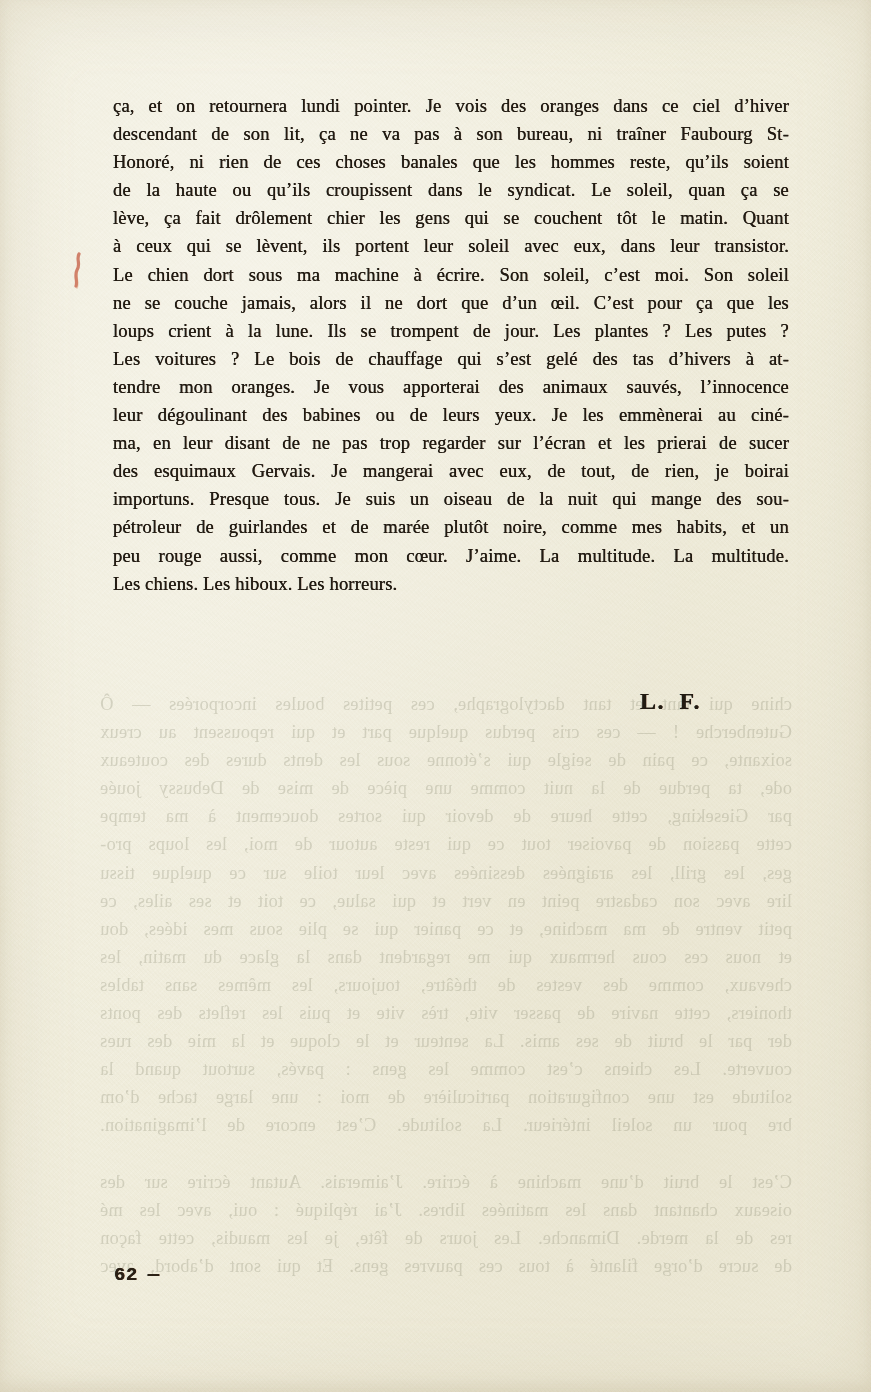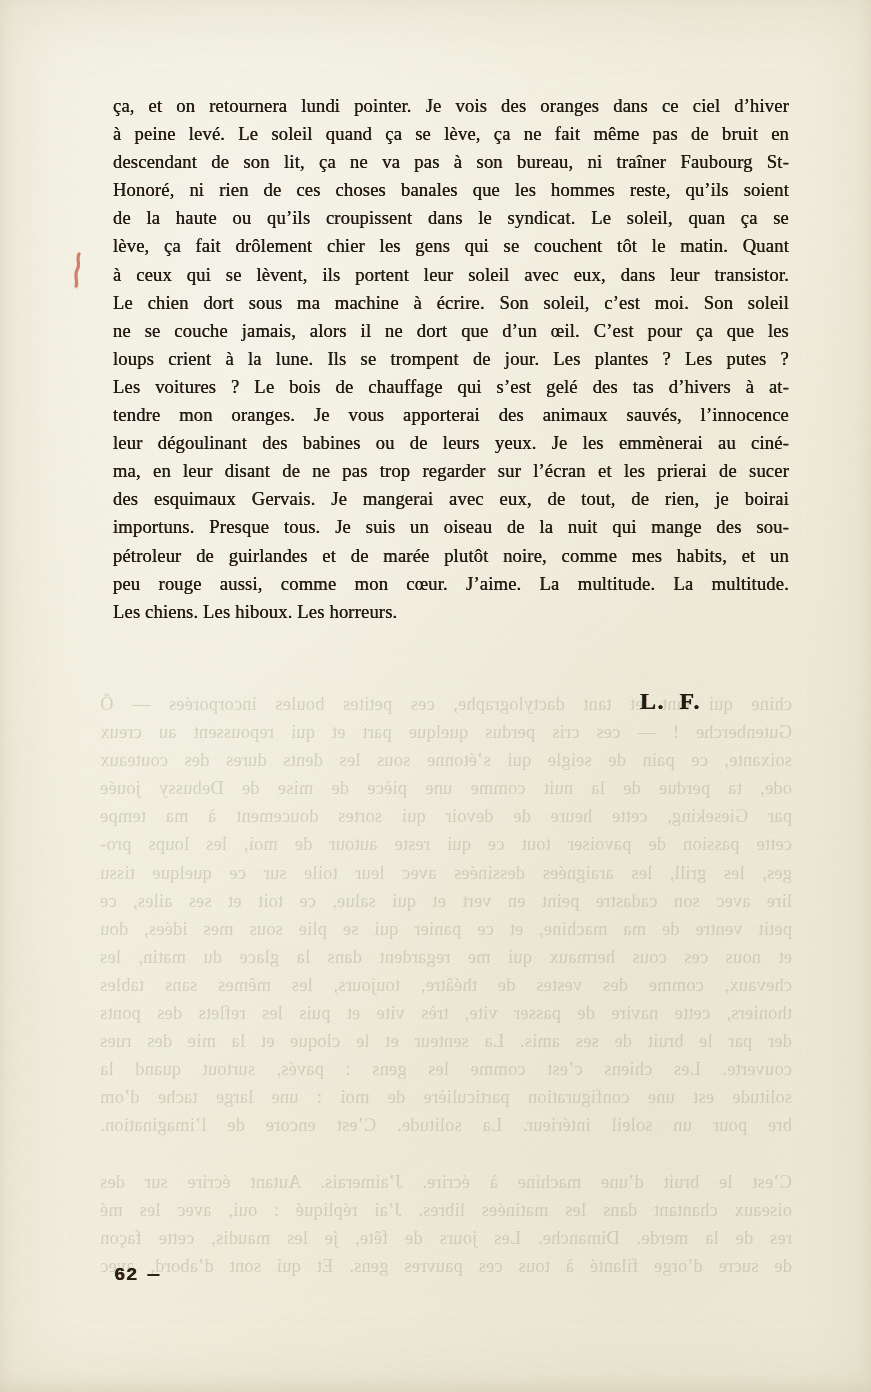--- a/index.html
+++ b/index.html
@@ -119,21 +119,20 @@
       <div class="line last">de sucre d’orge filanté à tous ces pauvres gens. Et qui sont d’abord, avec</div>
     </div>
 
   <svg class="red-mark" viewBox="0 0 20 42">
     <path d="M11,4 C8,10 13,14 9,20 C6,26 10,31 8,36" fill="none" stroke="#c2553a" stroke-width="3.2" stroke-linecap="round" opacity="0.72"></path>
     <path d="M9,22 C8,27 11,33 9,38" fill="none" stroke="#d98a66" stroke-width="1.6" stroke-linecap="round" opacity="0.45"></path>
   </svg>
 
   <div class="para" id="para">
       <div class="line">ça, et on retournera lundi pointer. Je vois des oranges dans ce ciel d’hiver</div>
-      <div class="line">à peine levé. Le soleil quand ça se lève, ça ne fait même pas de bruit en</div>
       <div class="line">descendant de son lit, ça ne va pas à son bureau, ni traîner Faubourg St-</div>
       <div class="line">Honoré, ni rien de ces choses banales que les hommes reste, qu’ils soient</div>
       <div class="line">de la haute ou qu’ils croupissent dans le syndicat. Le soleil, quan ça se</div>
       <div class="line">lève, ça fait drôlement chier les gens qui se couchent tôt le matin. Quant</div>
       <div class="line">à ceux qui se lèvent, ils portent leur soleil avec eux, dans leur transistor.</div>
       <div class="line">Le chien dort sous ma machine à écrire. Son soleil, c’est moi. Son soleil</div>
       <div class="line">ne se couche jamais, alors il ne dort que d’un œil. C’est pour ça que les</div>
       <div class="line">loups crient à la lune. Ils se trompent de jour. Les plantes ? Les putes ?</div>
       <div class="line">Les voitures ? Le bois de chauffage qui s’est gelé des tas d’hivers à at-</div>
       <div class="line">tendre mon oranges. Je vous apporterai des animaux sauvés, l’innocence</div>

